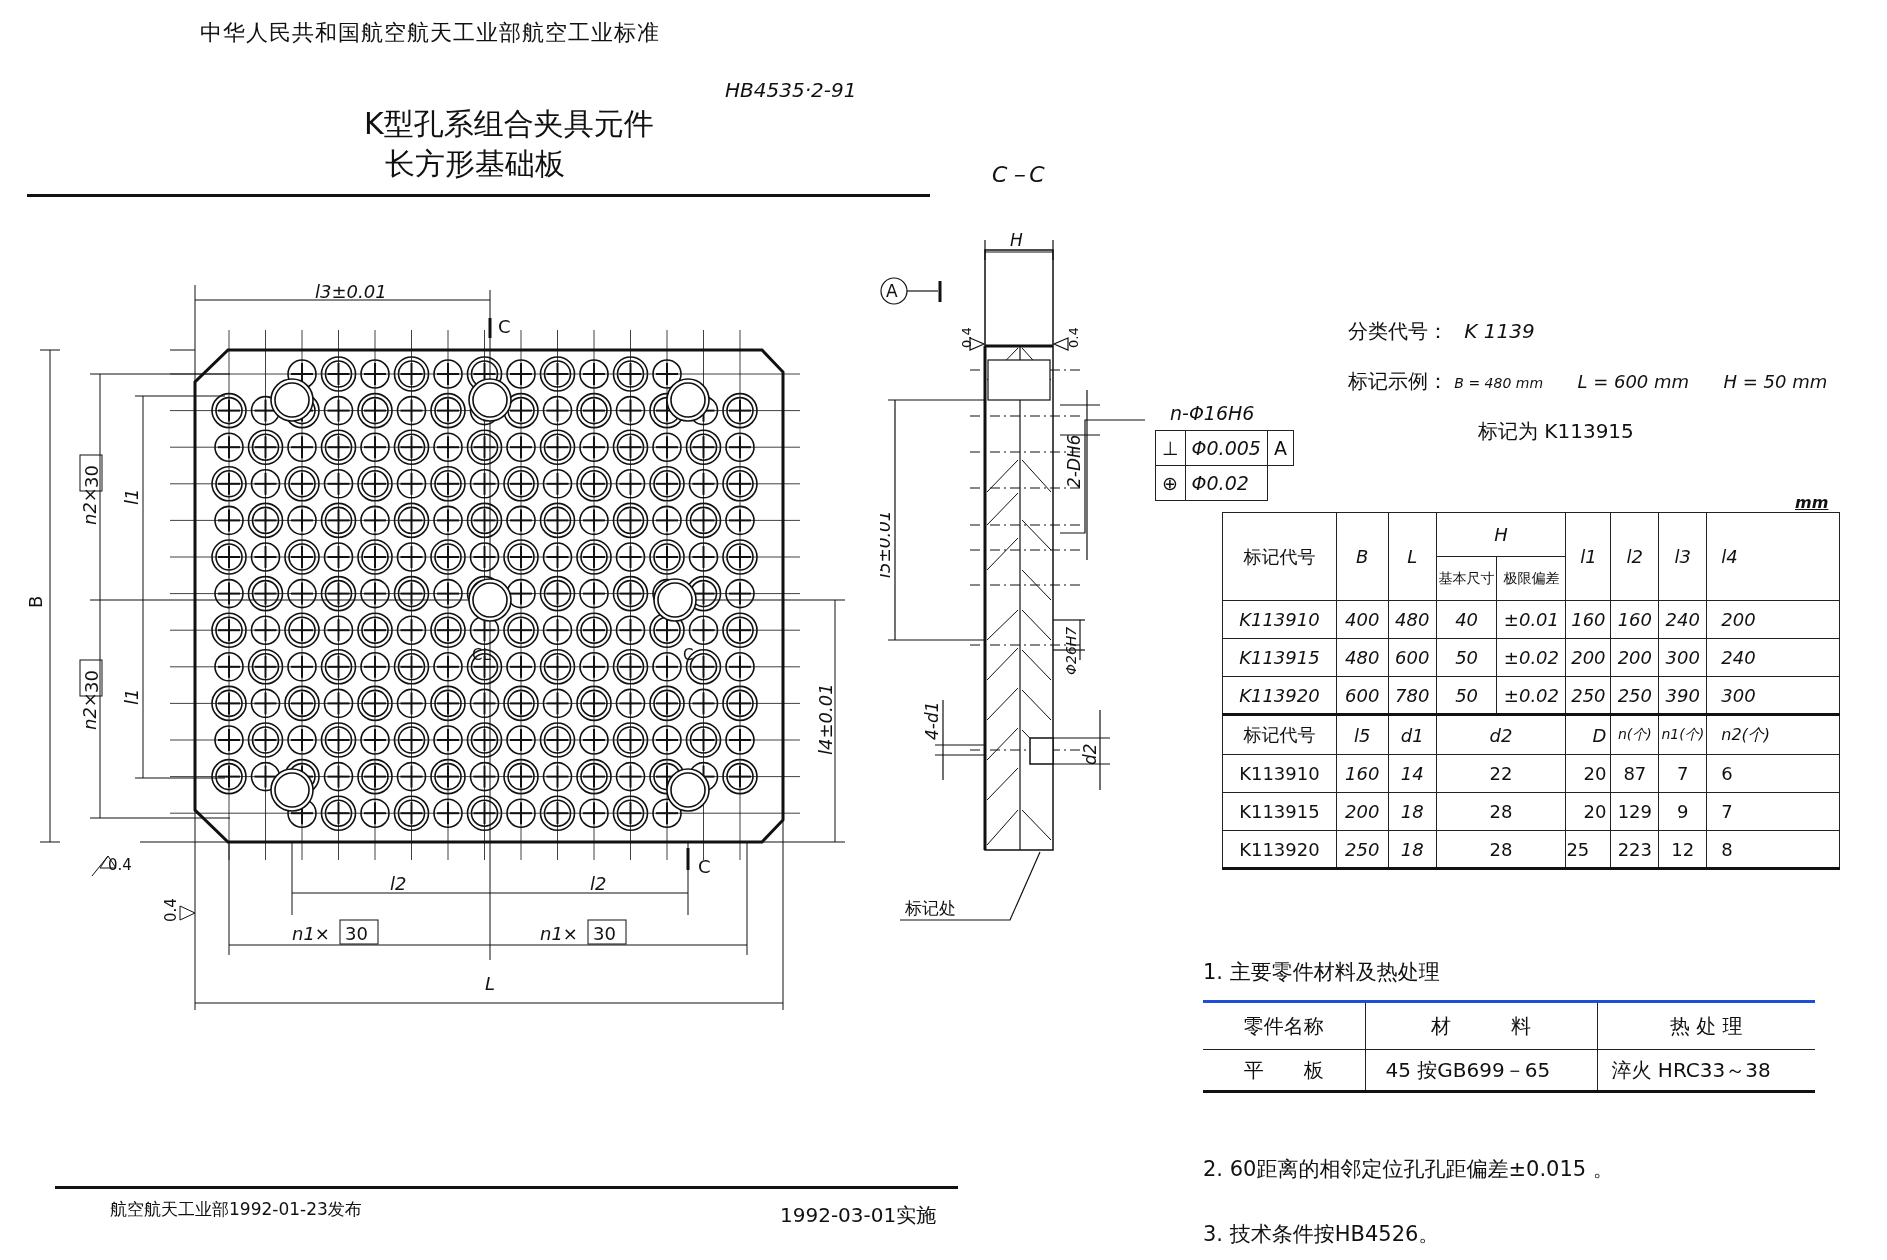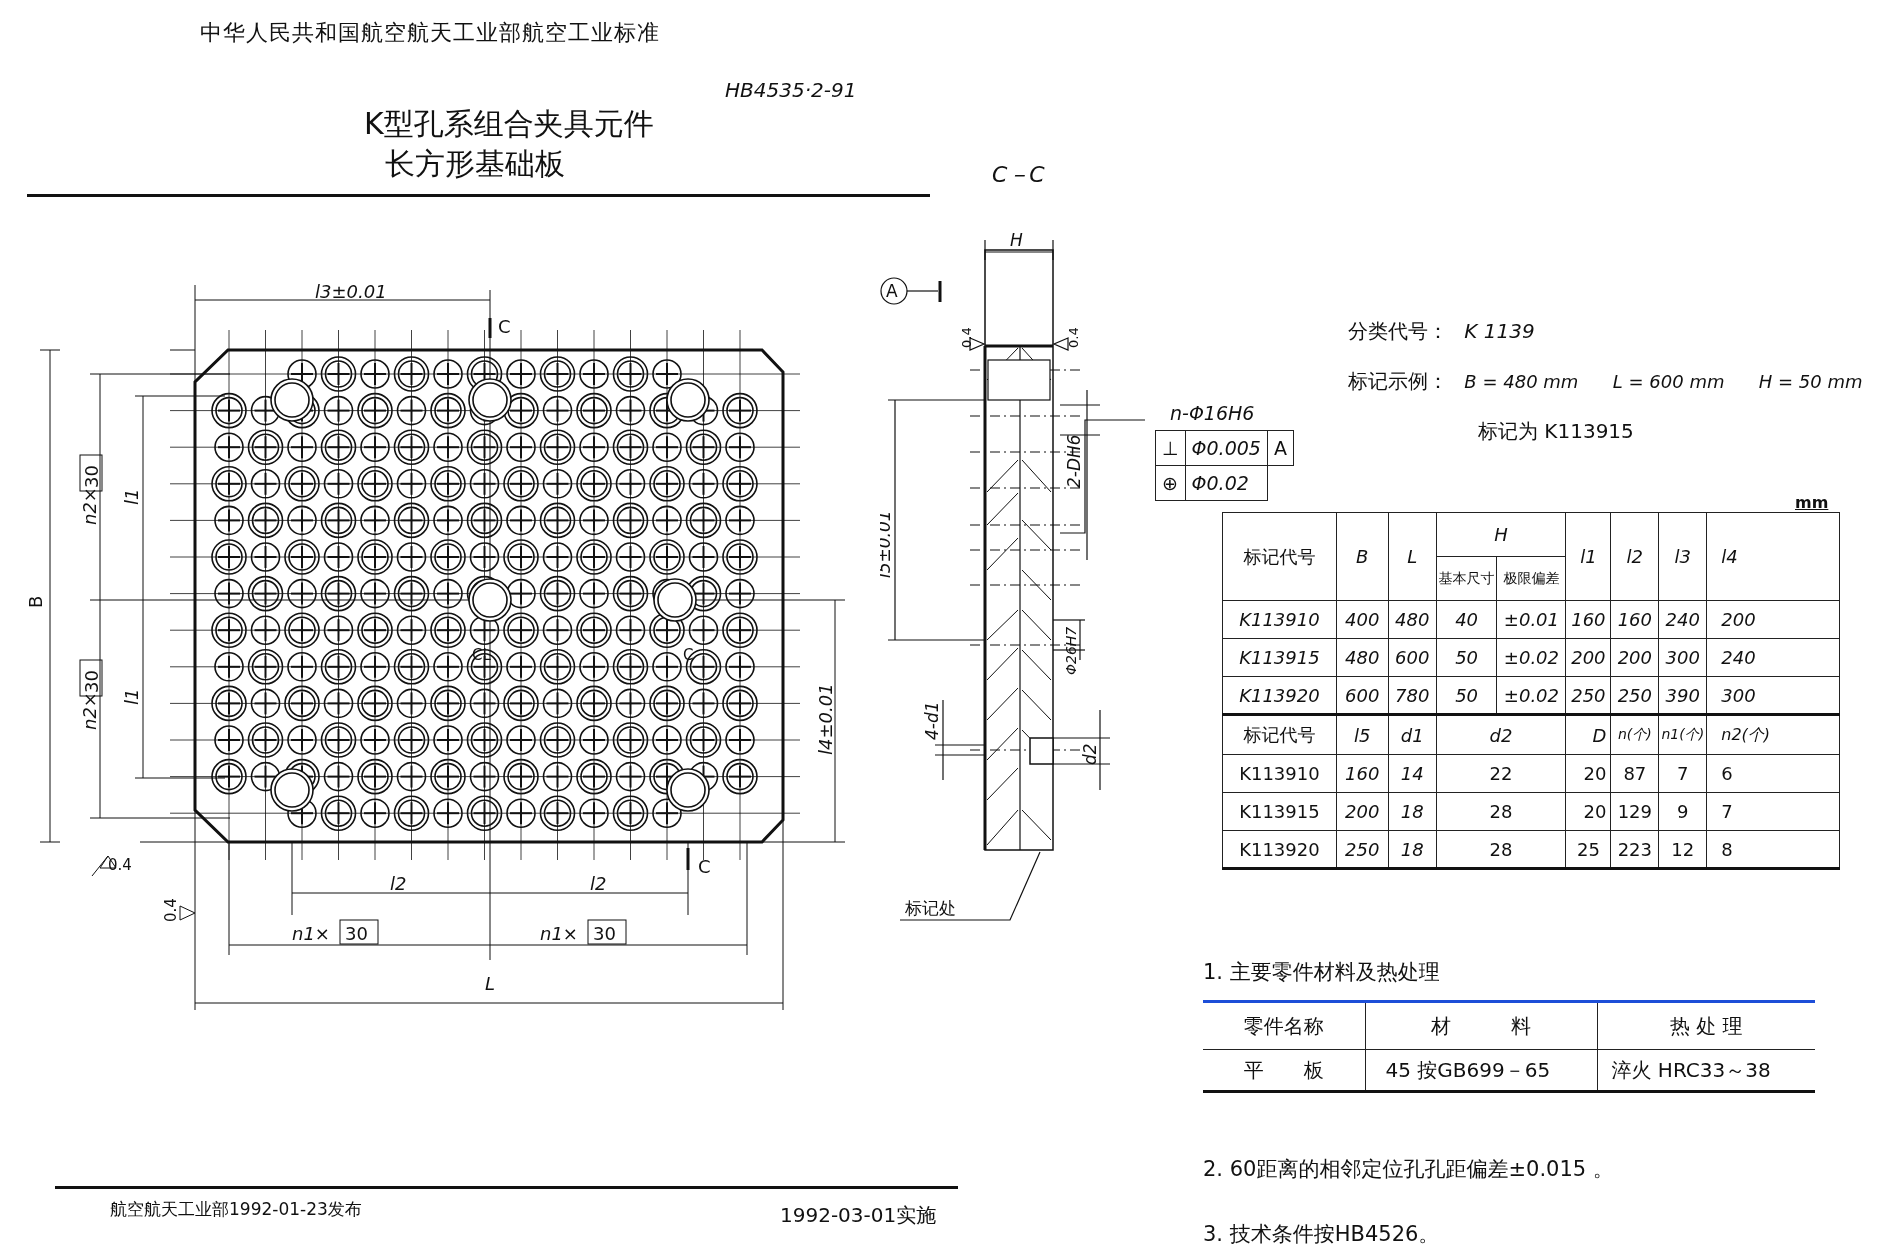--- a/index.html
+++ b/index.html
@@ -14,21 +14,21 @@
   .rule-top { left:27px; top:194px; width:903px; height:3px; background:#111; }
   .rule-bot { left:55px; top:1186px; width:903px; height:3px; background:#111; }
   .foot-l { left:110px; top:1198px; font-size:17px; }
   .foot-r { left:780px; top:1202px; font-size:20px; }
   .sect-label { left:992px; top:160px; font-size:22px; font-style:italic; }
   .info { font-size:20px; }
   .info .it { font-style:italic; font-family:"DejaVu Sans", sans-serif; }
   table.spec { position:absolute; border-collapse:collapse; font-size:18px; }
   table.spec td, table.spec th { border:1.5px solid #222; text-align:center; font-weight:normal; padding:0; }
   table.spec .num { font-style:italic; }
-  .unit { left:1795px; top:493px; font-size:16px; text-decoration:underline; font-weight:bold; }
+  .unit { left:1795px; top:493px; font-size:16px; font-style:italic; text-decoration:underline; font-weight:bold; }
   .note { font-size:21px; }
   table.mat { position:absolute; border-collapse:collapse; font-size:20px; }
   table.mat td { border-top:1.5px solid #222; border-bottom:1.5px solid #222; text-align:center; }
   table.mat td + td { border-left:1.5px solid #222; }
   table.mat tr:first-child td { border-top:3px solid #1d4ed8; }
   table.mat tr:last-child td { border-bottom:3px solid #111; }
   .fcf { position:absolute; border-collapse:collapse; font-size:19px; }
   .fcf td { border:1.5px solid #222; padding:0 6px; height:34px; }
   svg text { font-family:"DejaVu Sans", sans-serif; }
 </style>
@@ -911,21 +911,21 @@
   </tr>
 </tbody>
   </table>
 
 <div class="abs info" style="left:1348px;top:318px;">
   <span>分类代号：</span>
   <span class="it" style="margin-left:10px">K 1139</span>
 </div>
 <div class="abs info" style="left:1348px;top:368px;">
   <span>标记示例：</span>
-  <span class="it" style="margin-left:10px;font-size:18px">B = 480 mm</span>
+  <span class="it" style="font-size:14px">B = 480 mm</span>
   <span class="it" style="margin-left:28px;font-size:18px">L = 600 mm</span>
   <span class="it" style="margin-left:28px;font-size:18px">H = 50 mm</span>
 </div>
 <div class="abs info" style="left:1478px;top:418px;">标记为 K113915</div>
 
 <div class="abs unit">mm</div>
 <table class="spec" style="left:1222px;top:512px;width:618px;">
   <colgroup>
       <col style="width:114px">
       <col style="width:52px">
@@ -1014,21 +1014,21 @@
         <td style="text-align:right;padding-right:4px">20</td>
         <td>129</td>
         <td>9</td>
         <td style="text-align:left;padding-left:14px">7</td>
   </tr>
   <tr style="height:38px;border-bottom:3px solid #111">
     <td>K113920</td>
         <td class="num">250</td>
         <td class="num">18</td>
         <td colspan="2">28</td>
-        <td style="text-align:center;padding-right:0">25</td>
+        <td style="text-align:left;padding-right:0">25</td>
         <td>223</td>
         <td>12</td>
         <td style="text-align:left;padding-left:14px">8</td>
   </tr>
 </tbody>
   </table>
 
 <div class="abs note" style="left:1203px;top:958px;">1. 主要零件材料及热处理</div>
 <table class="mat" style="left:1203px;top:1000px;width:612px;">
   <colgroup>

